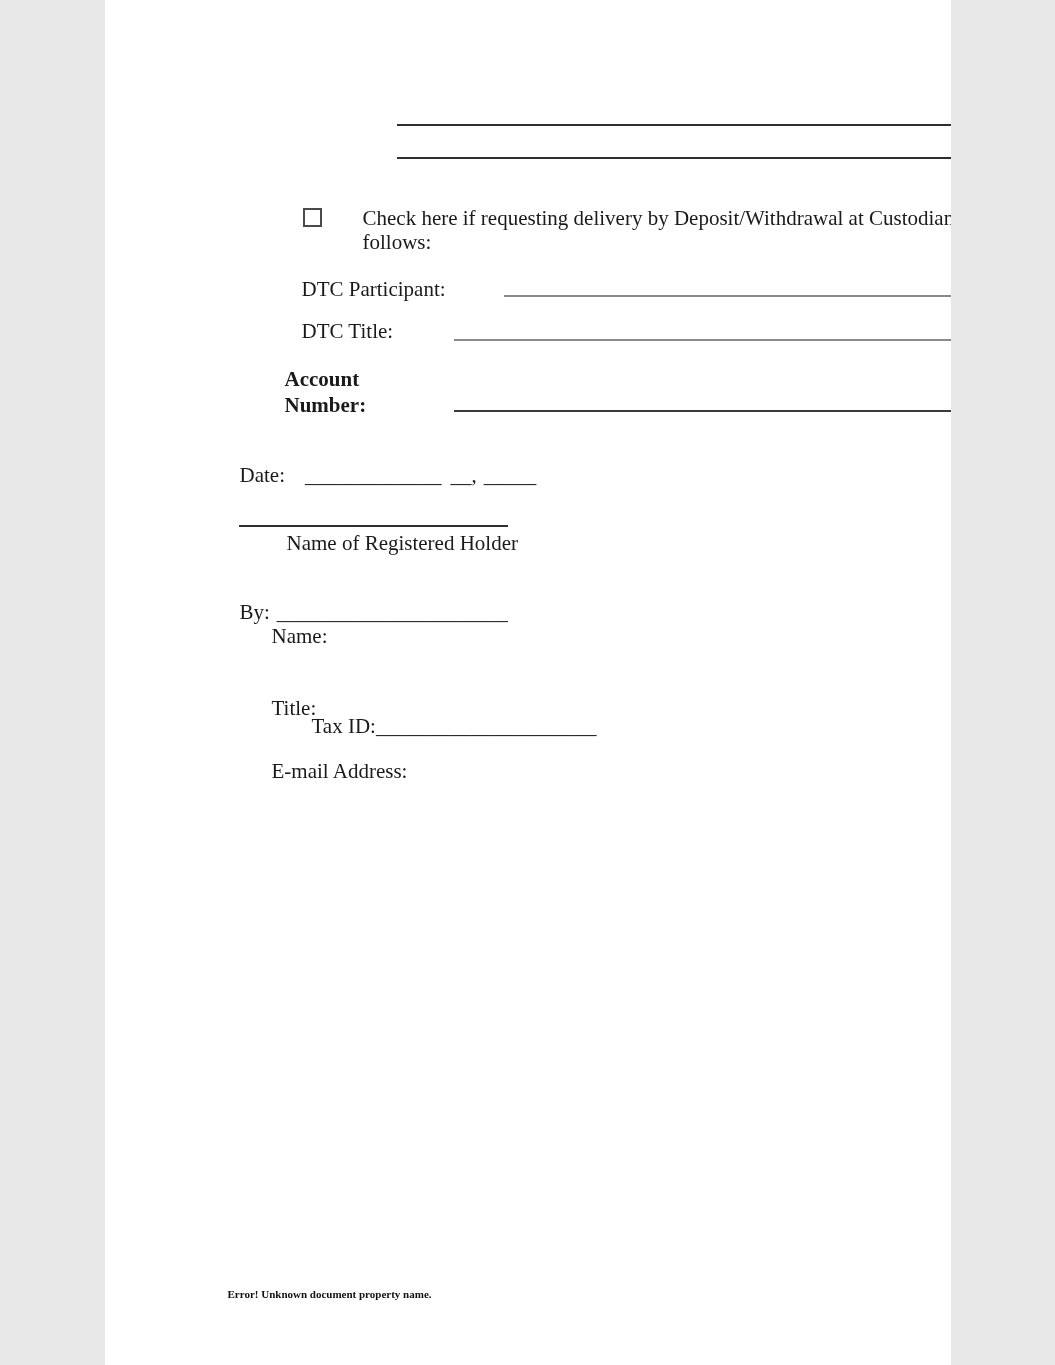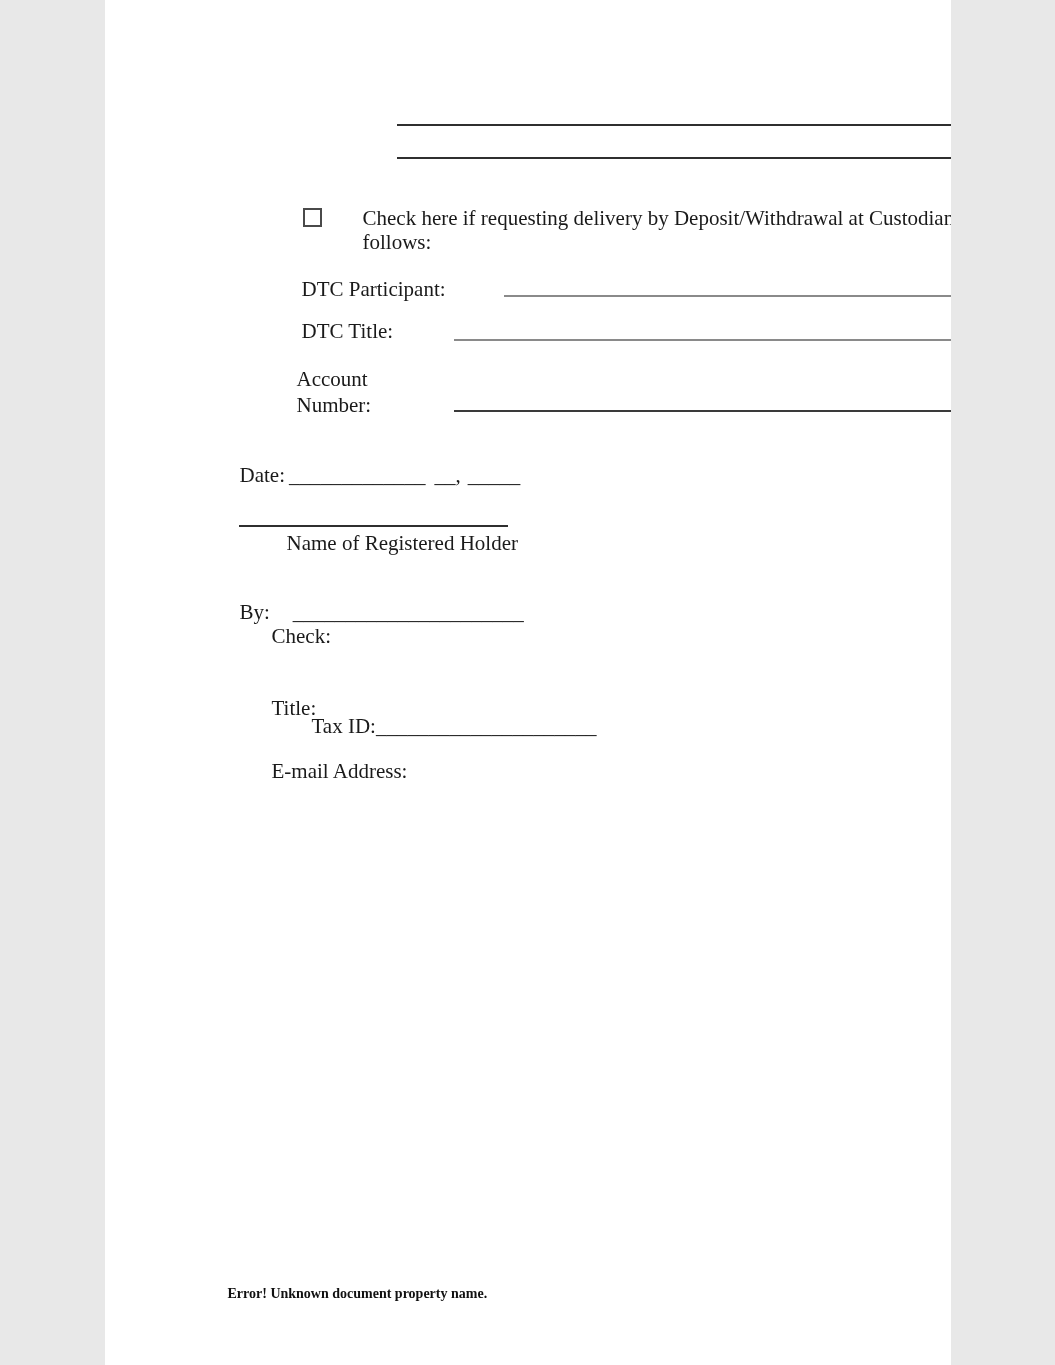--- a/index.html
+++ b/index.html
@@ -30,21 +30,21 @@
   .checkbox {
     position: absolute;
     width: 15px;
     height: 15px;
     border: 2px solid #4a4a4a;
     background: #ffffff;
   }
   .blank { white-space: pre; letter-spacing: 0; }
   .footer-error {
     position: absolute;
-    font-size: 14px;
+    font-size: 11px;
     line-height: 16px;
     font-weight: bold;
     color: #111111;
   }
 </style>
 </head>
 <body>
 
 <div class="page">
 
@@ -53,35 +53,35 @@
 
   <div class="checkbox" style="left:198px; top:208px;"></div>
   <div class="abs" style="left:258px; top:206px; width:622px;">Check here if requesting delivery by Deposit/Withdrawal at Custodian as follows:</div>
 
   <div class="abs" style="left:197px; top:277px;font-family:Liberation Serif, serif;">DTC Participant:</div>
   <div class="rule gray" style="left:399px; top:295px; width:531px;"></div>
 
   <div class="abs" style="left:197px; top:319px;">DTC Title:</div>
   <div class="rule gray" style="left:349px; top:339px; width:581px;"></div>
 
-  <div class="abs" style="left:192px; top:366px; width:110px; line-height:26px;">Account Number:</div>
+  <div class="abs" style="left:180px; top:366px; width:110px; line-height:26px;font-weight:bold;">Account Number:</div>
   <div class="rule mid" style="left:349px; top:410px; width:581px;"></div>
 
   <div class="abs" style="left:135px; top:463px;">
-    <span>Date:</span><span class="blank" style="margin-left:4px;">_____________</span><span class="blank" style="margin-left:9px;">__</span><span>,</span><span class="blank" style="margin-left:7px;">_____</span>
+    <span>Date:</span><span class="blank" style="margin-left:20px;">_____________</span><span class="blank" style="margin-left:9px;">__</span><span>,</span><span class="blank" style="margin-left:7px;">_____</span>
   </div>
 
   <div class="rule" style="left:134px; top:525px; width:269px;"></div>
   <div class="abs" style="left:134px; top:531px;margin-left:48px;">Name of Registered Holder</div>
 
   <div class="abs" style="left:135px; top:600px;">
-    <span>By:</span><span class="blank" style="margin-left:23px;">______________________</span>
+    <span>By:</span><span class="blank" style="margin-left:7px;">______________________</span>
   </div>
 
-  <div class="abs" style="left:167px; top:624px;">Check:</div>
+  <div class="abs" style="left:167px; top:624px;">Name:</div>
 
   <div class="abs" style="left:167px; top:648px;margin-top:48px;">Title:</div>
 
   <div class="abs" style="left:167px; top:714px;margin-left:40px;">
     <span>Tax ID:</span><span class="blank">_____________________</span>
   </div>
 
   <div class="abs" style="left:167px; top:759px;">E-mail Address:</div>
 
   <div class="footer-error" style="left:123px; top:1286px;">Error! Unknown document property name.</div>

